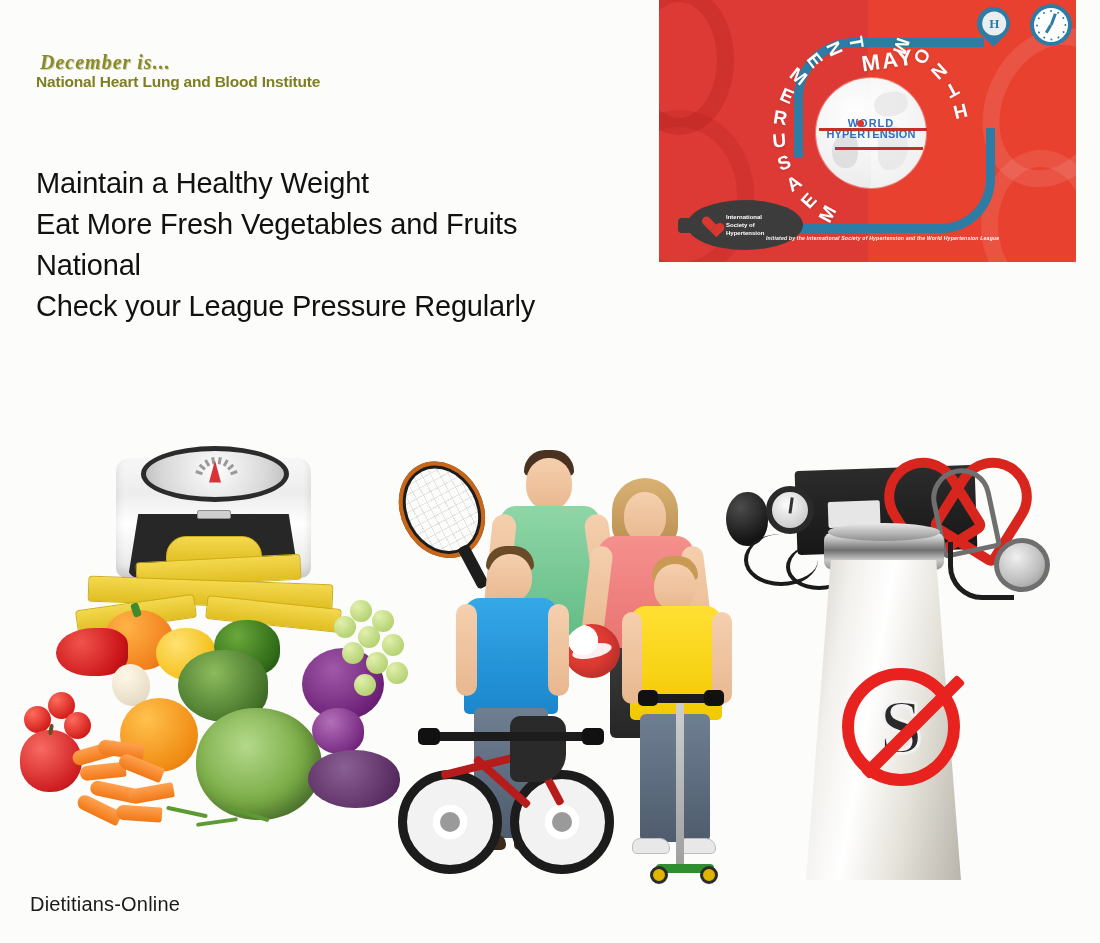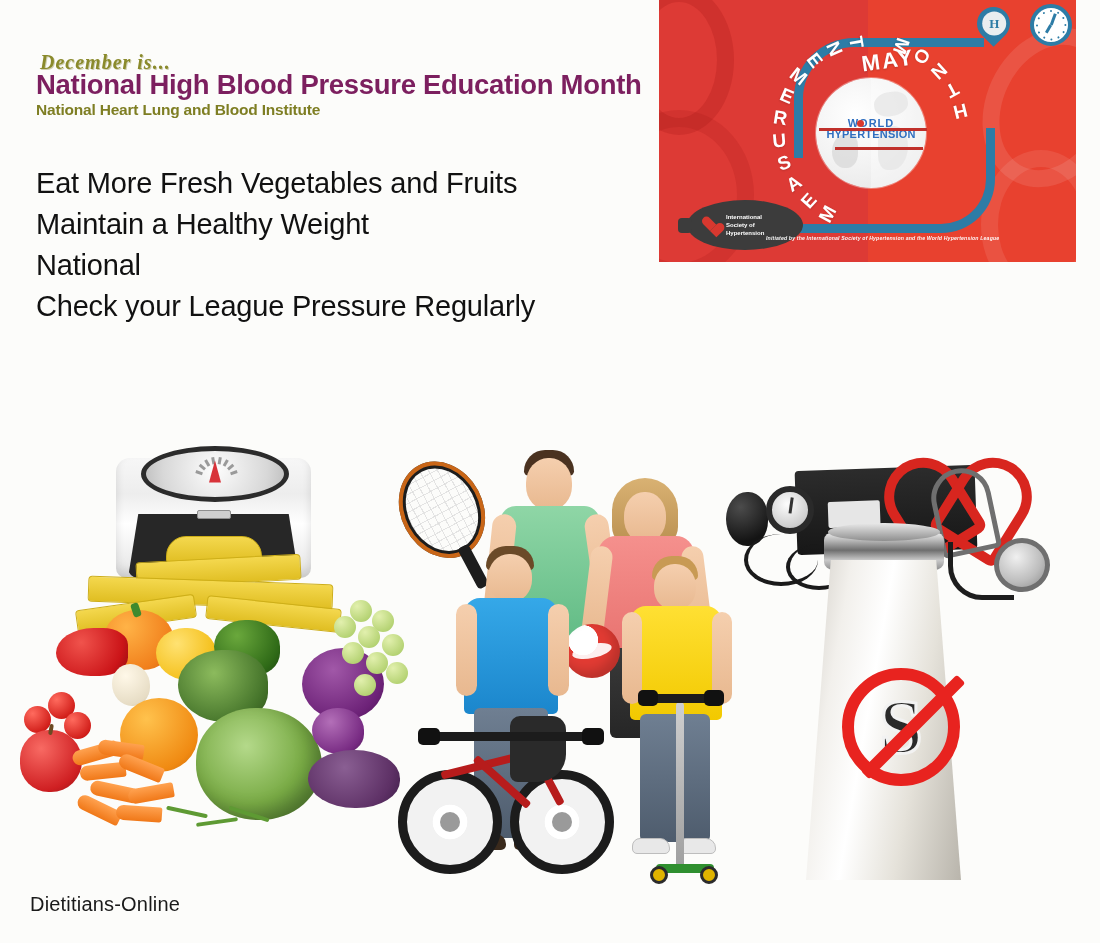--- a/index.html
+++ b/index.html
@@ -581,27 +581,26 @@
     position:absolute; left:66px; top:96px; width:66px; height:58px;
     border:5px solid #1d1d1d; border-top:none; border-right:none;
     border-bottom-left-radius:34px; background:transparent;
   }
 </style>
 </head>
 <body>
 
 <div id="nhlbi-header">
   <div class="may-is">December is...</div>
-  <div class="main-title">National High Blood Pressure Education Month</div>
   <div class="sub-title">National Heart Lung and Blood Institute</div>
 </div>
 
 <div id="tips-list">
+  <div class="tip">Maintain a Healthy Weight</div>
   <div class="tip">Eat More Fresh Vegetables and Fruits</div>
-  <div class="tip">Maintain a Healthy Weight</div>
   <div class="tip">National</div>
   <div class="tip">Check your League Pressure Regularly</div>
 </div>
 
 <div id="mmm-banner">
   <div class="half-right"></div>
   <div class="bg-artery a1"></div>
   <div class="bg-artery a2"></div>
   <div class="bg-artery a3"></div>
   <div class="bg-artery a4"></div>

